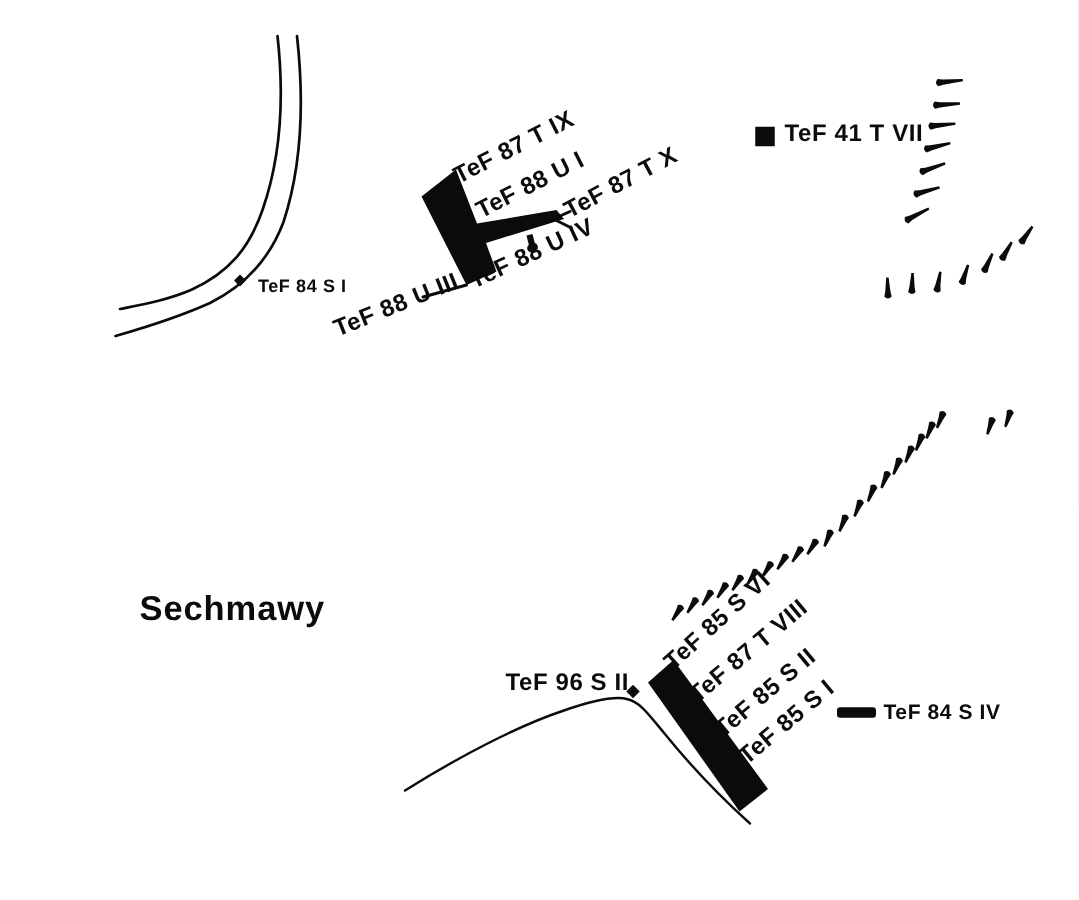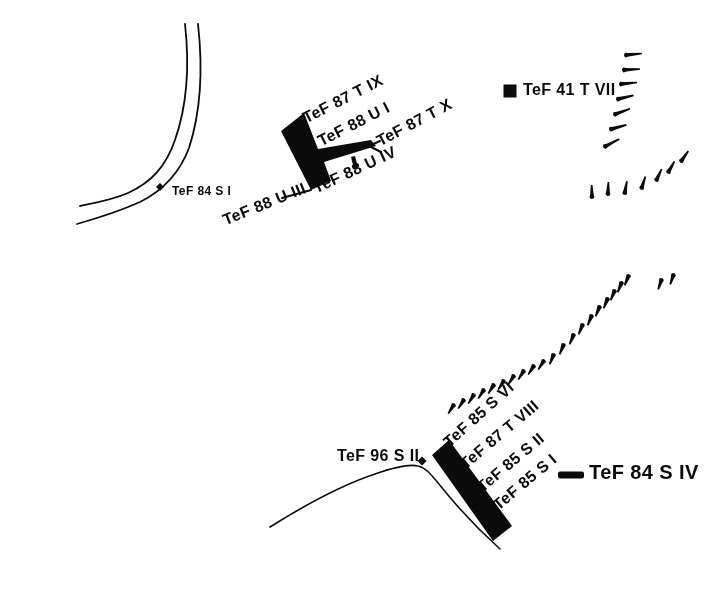--- a/index.html
+++ b/index.html
@@ -85,15 +85,16 @@
       <div class="map-label" style="left: 382px; top: 150px; font-size: 16px; transform: rotate(-28deg) translateY(-100%);">TeF 87 T X</div>
       <div class="map-label" style="left: 318px; top: 197px; font-size: 16px; transform: rotate(-25deg) translateY(-100%);">TeF 88 U IV</div>
       <div class="map-label" style="left: 227px; top: 229px; font-size: 16px; transform: rotate(-22deg) translateY(-100%);">TeF 88 U III</div>
       <div class="map-label" style="left: 172px; top: 198px; font-size: 12px; transform: rotate(0deg) translateY(-100%);">TeF 84 S I</div>
       <div class="map-label" style="left: 523px; top: 99px; font-size: 16px; transform: rotate(0deg) translateY(-100%);">TeF 41 T VII</div>
       <div class="map-label" style="left: 452px; top: 451px; font-size: 16px; transform: rotate(-42deg) translateY(-100%);">TeF 85 S VI</div>
       <div class="map-label" style="left: 468px; top: 473px; font-size: 16px; transform: rotate(-40deg) translateY(-100%);">TeF 87 T VIII</div>
       <div class="map-label" style="left: 485px; top: 496px; font-size: 16px; transform: rotate(-40deg) translateY(-100%);">TeF 85 S II</div>
       <div class="map-label" style="left: 501px; top: 514px; font-size: 16px; transform: rotate(-40deg) translateY(-100%);">TeF 85 S I</div>
       <div class="map-label" style="left: 337px; top: 465px; font-size: 16px; transform: rotate(0deg) translateY(-100%);">TeF 96 S II</div>
-      <div class="map-label" style="left: 589px; top: 483px; font-size: 20px; transform: rotate(0deg) translateY(-100%);">TeF 84 S IV</div>
+      <div class="map-label" style="left: 589px; top: 483px; font-size: 14px; transform: rotate(0deg) translateY(-100%);">TeF 84 S IV</div>
+      <div class="map-label town" style="left: 93px; top: 419px; font-size: 23px; transform: rotate(0deg) translateY(-100%);">Sechmawy</div>
     </div>
 </div>
 
 </body></html>

